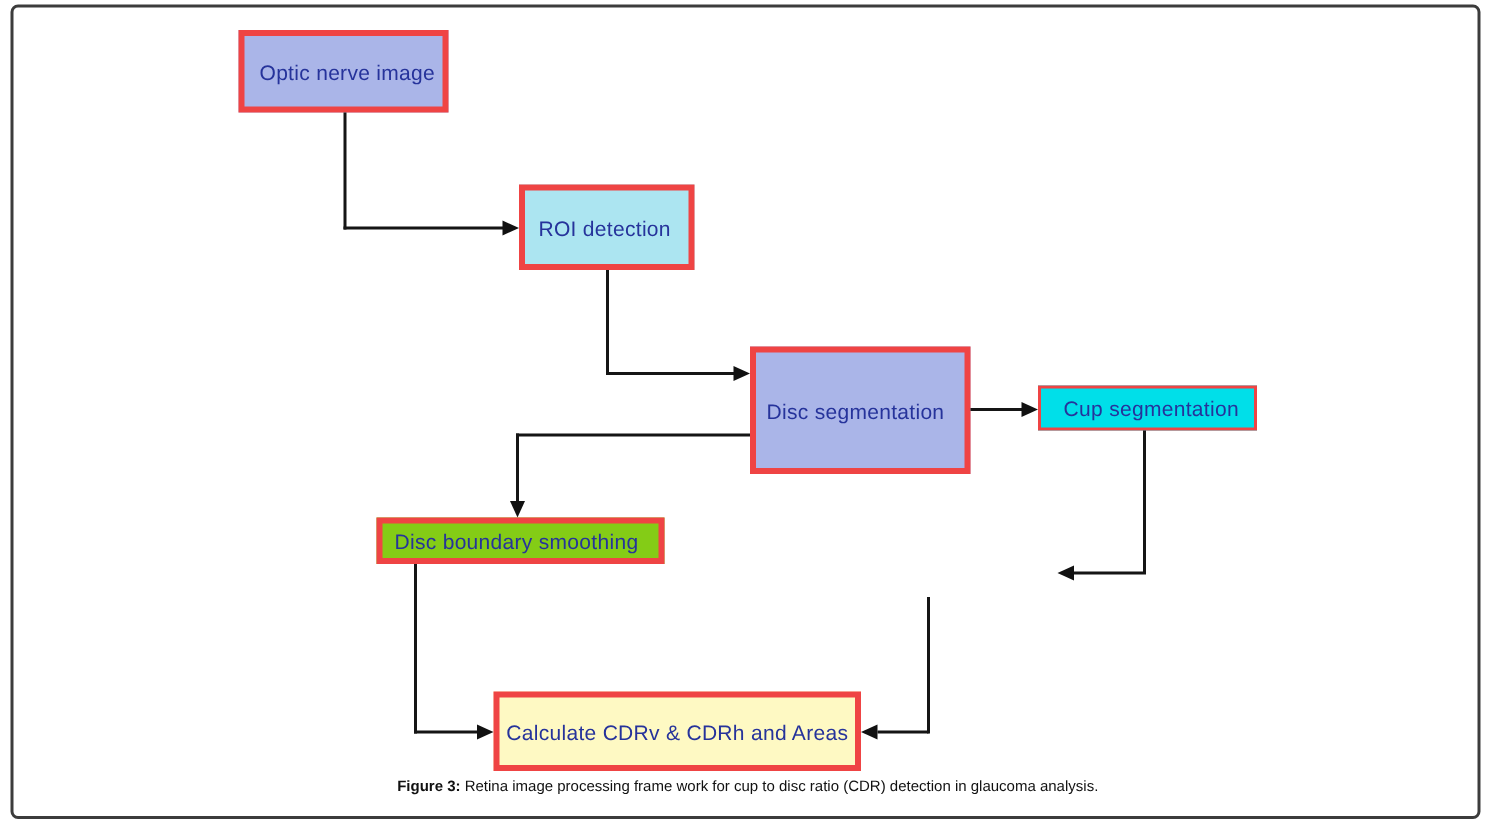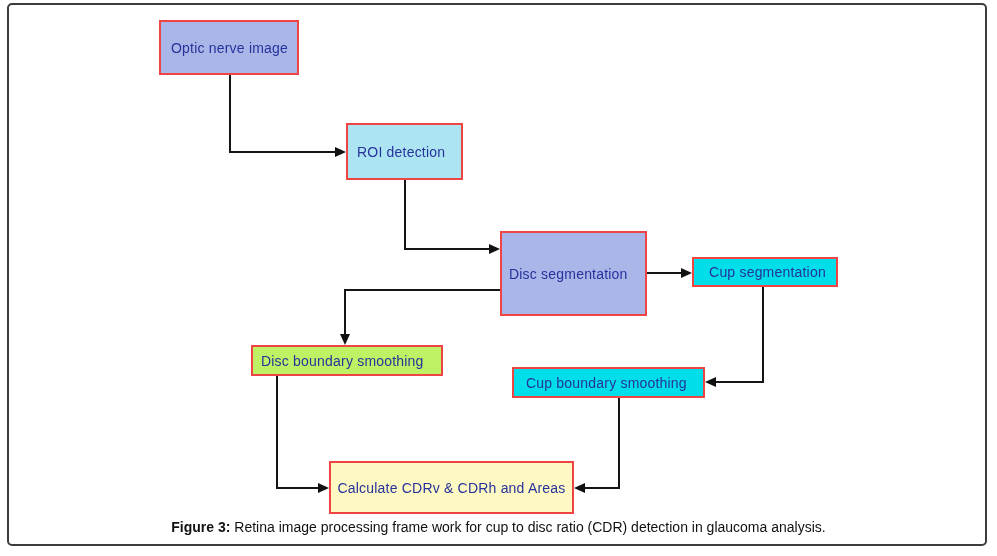--- a/index.html
+++ b/index.html
@@ -1,64 +1,61 @@
 <!DOCTYPE html>
 <html><head>
 <meta charset="utf-8">
 <style>
   html,body{margin:0;padding:0;background:#ffffff;width:997px;height:556px;overflow:hidden;
     font-family:"Liberation Sans", sans-serif;}
   #canvas{position:relative;width:997px;height:556px;background:#ffffff;}
   .frame{position:absolute;left:7px;top:3px;width:976px;height:539px;border:2px solid #3c3c3c;
     border-radius:5px;background:#ffffff;}
   .node{position:absolute;display:flex;align-items:center;box-sizing:border-box;
-    border:2px solid #ef4444;color:#26339b;font-size:14px;letter-spacing:0.2px;}
+    border:4px solid #ef4444;color:#26339b;font-size:14px;letter-spacing:0.2px;}
   .node span{white-space:nowrap;}
   
   .n-optic{left:159px;top:20px;width:140px;height:55px;padding-left:10px;}
   .n-roi{left:346px;top:123px;width:117px;height:57px;padding-left:9px;}
   .n-disc{left:500px;top:231px;width:147px;height:85px;padding-left:7px;}
   .n-cup{left:692px;top:257px;width:146px;height:30px;padding-left:5px;border-width:2px;justify-content:center;}
   .n-discb{left:251px;top:345px;width:192px;height:31px;padding-left:8px;}
   .n-cupb{left:512px;top:367px;width:193px;height:31px;padding-left:12px;}
   .n-calc{left:329px;top:461px;width:245px;height:53px;justify-content:center;padding-left:0;}
   
   .line{position:absolute;background:#151515;}
   .ah{position:absolute;width:0;height:0;}
   .ah-right{border-top:5px solid transparent;border-bottom:5px solid transparent;border-left:11px solid #111;}
   .ah-left{border-top:5px solid transparent;border-bottom:5px solid transparent;border-right:11px solid #111;}
   .ah-down{border-left:5px solid transparent;border-right:5px solid transparent;border-top:11px solid #111;}
   
   .caption{position:absolute;left:0;top:519px;width:997px;text-align:center;color:#111111;
-    font-size:14px;}
+    font-size:10px;}
   .caption b{font-weight:bold;}
 </style>
 </head>
 <body>
 
 <div id="canvas">
   <div class="frame"></div>
 
   <div class="node n-optic" style="background-color: rgb(170, 181, 232);">
     <span>Optic nerve image</span>
   </div>
   <div class="node n-disc" style="background-color: rgb(170, 181, 232);">
     <span>Disc segmentation</span>
   </div>
   <div class="node n-roi" style="background-color: rgb(172, 229, 241);">
     <span>ROI detection</span>
   </div>
   <div class="node n-cup" style="background-color: rgb(0, 223, 233);">
     <span>Cup segmentation</span>
   </div>
-  <div class="node n-discb" style="background-color: #bef264;">
+  <div class="node n-discb" style="background-color: #84cc16;">
     <span>Disc boundary smoothing</span>
-  </div>
-  <div class="node n-cupb" style="background-color: rgb(0, 223, 233);">
-    <span>Cup boundary smoothing</span>
   </div>
   <div class="node n-calc" style="background-color: #fef9c3;">
     <span>Calculate CDRv &amp; CDRh and Areas</span>
   </div>
 
   <div class="line" style="left:229px;top:75px;width:2px;height:78px;"></div>
   <div class="line" style="left:229px;top:151px;width:107px;height:2px;"></div>
   <div class="ah ah-right" style="left:335px;top:147px;"></div>
 
   <div class="line" style="left:404px;top:180px;width:2px;height:70px;"></div>

